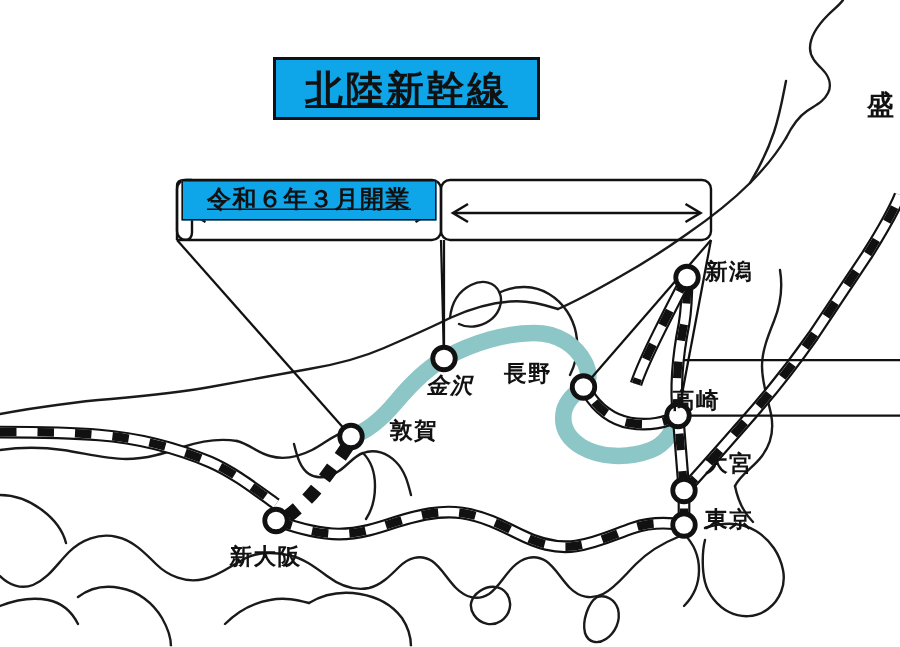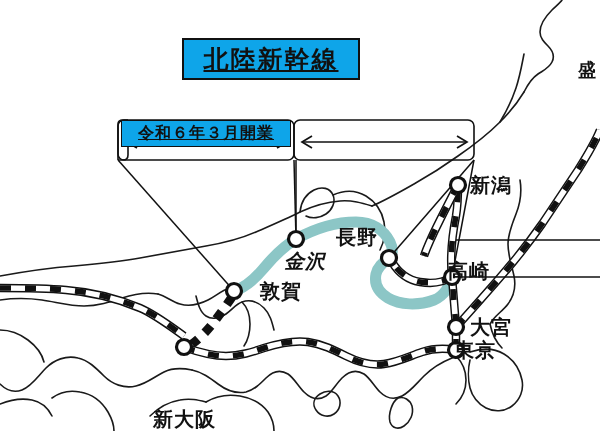--- a/index.html
+++ b/index.html
@@ -121,21 +121,21 @@
   #period-box-heisei {
     left: 294px;
     top: 94px;
     width: 180px;
     height: 27px;
     font-size: 16px;
     font-weight: bold;
   }
   .station-label {
     position: absolute;
-    font-size: 20px;
+    font-size: 15px;
     font-weight: bold;
     color: #111111;
     letter-spacing: 1px;
     white-space: nowrap;
   }
   #label-morioka {
     position: absolute;
     font-size: 18px;
     font-weight: bold;
     color: #111111;
@@ -346,24 +346,24 @@
       </g>
   </svg>
 
   <div class="label-box" id="title-box">北陸新幹線</div>
 
   <div class="label-box" id="period-box-reiwa">令和６年３月開業</div>
 
 
   <div id="station-labels">
       <div class="station-label" style="left: 284px; top: 248px; font-style: italic;">金沢</div>
-      <div class="station-label" style="left: 336px; top: 224px;">長野</div>
+      <div class="station-label" style="left: 336px; top: 240px;">長野</div>
       <div class="station-label" style="left: 260px; top: 278px;">敦賀</div>
       <div class="station-label" style="left: 470px; top: 172px;">新潟</div>
       <div class="station-label" style="left: 448px; top: 258px;">高崎</div>
-      <div class="station-label" style="left: 470px; top: 314px; text-align: right;">大宮</div>
-      <div class="station-label" style="left: 454px; top: 337px;">東京</div>
-      <div class="station-label" style="left: 153px; top: 362px; margin-top: 44px;">新大阪</div>
+      <div class="station-label" style="left: 470px; top: 300px; text-align: right;">大宮</div>
+      <div class="station-label" style="left: 470px; top: 337px;">東京</div>
+      <div class="station-label" style="left: 153px; top: 362px;">新大阪</div>
     </div>
 
   <div id="label-morioka">盛</div>
 
 </div>
 
 </body></html>

